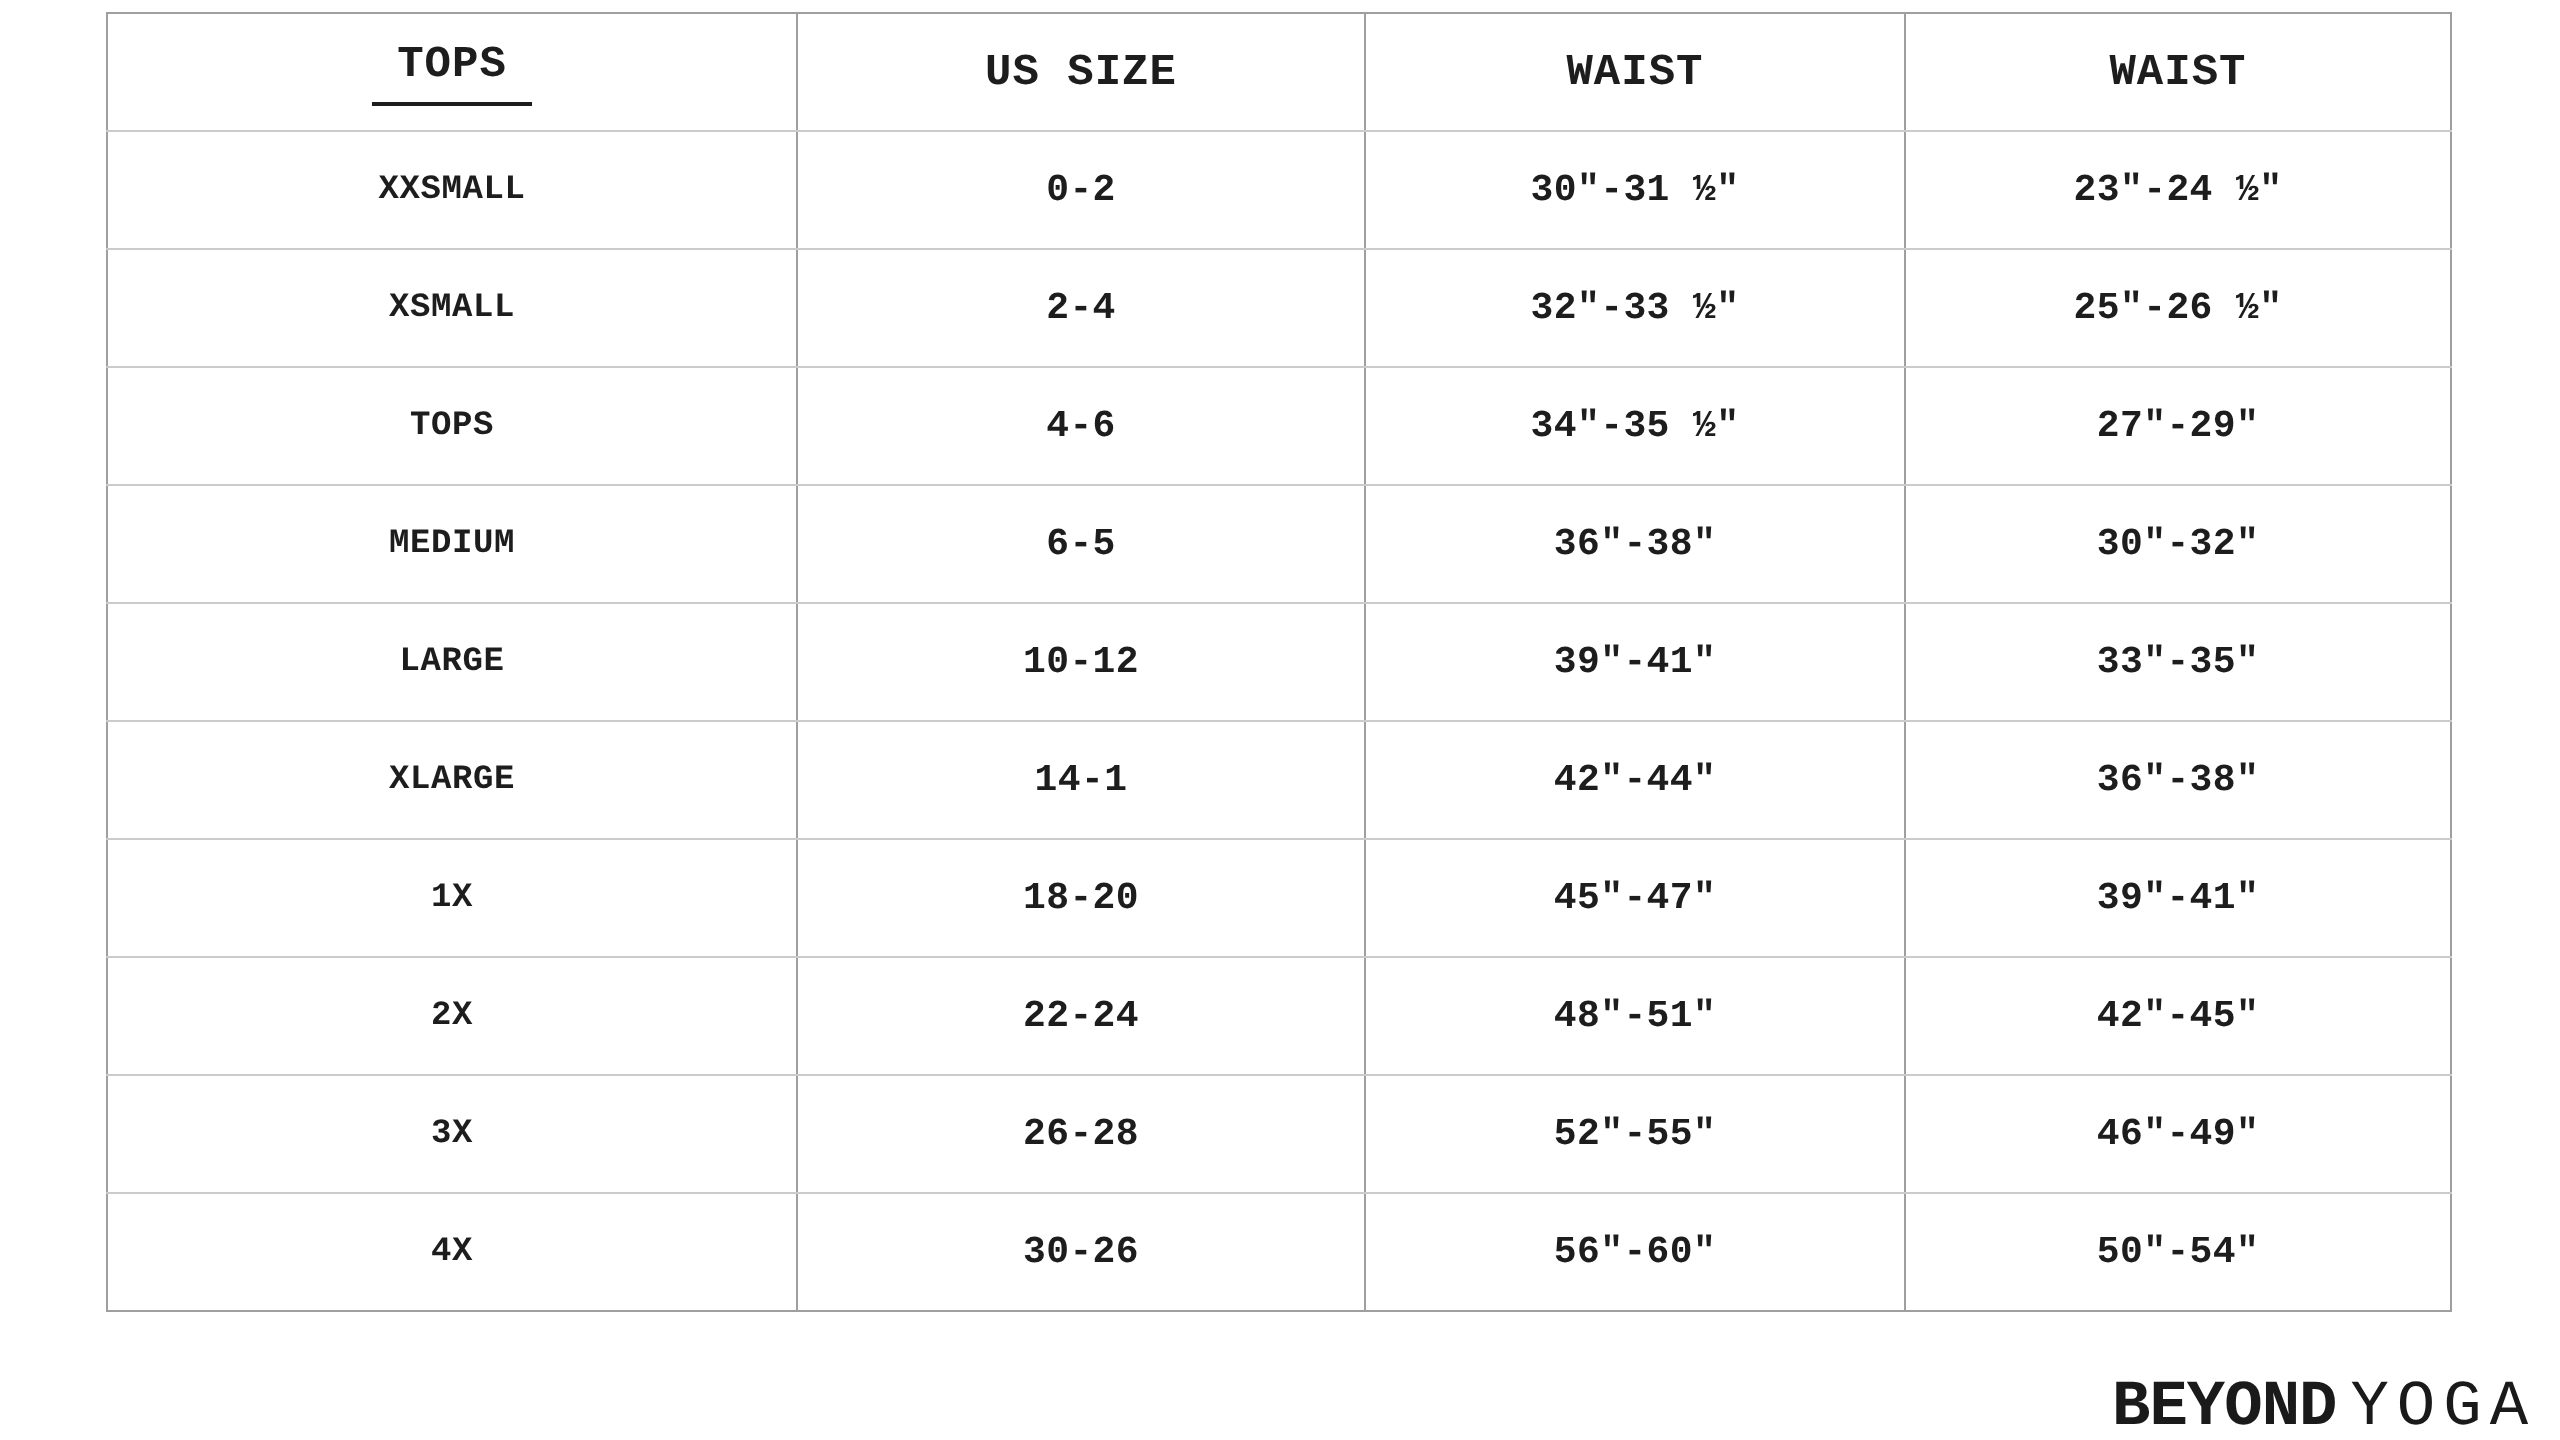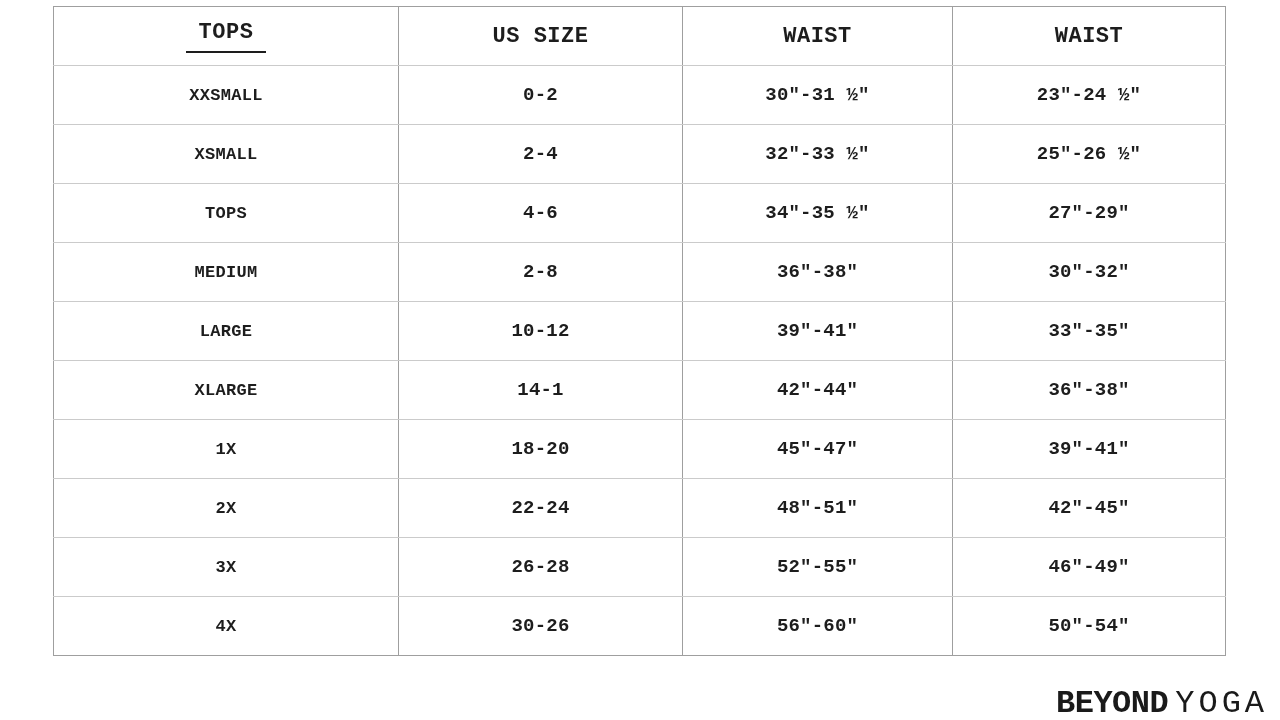--- a/index.html
+++ b/index.html
@@ -120,21 +120,21 @@
           <td class="value-cell">25"-26 ½"</td>
         </tr>
         <tr>
           <td class="size-cell">TOPS</td>
           <td class="value-cell">4-6</td>
           <td class="value-cell">34"-35 ½"</td>
           <td class="value-cell">27"-29"</td>
         </tr>
         <tr>
           <td class="size-cell">MEDIUM</td>
-          <td class="value-cell">2-8</td>
+          <td class="value-cell">6-5</td>
           <td class="value-cell">36"-38"</td>
           <td class="value-cell">30"-32"</td>
         </tr>
         <tr>
           <td class="size-cell">LARGE</td>
           <td class="value-cell">10-12</td>
           <td class="value-cell">39"-41"</td>
           <td class="value-cell">33"-35"</td>
         </tr>
         <tr>

